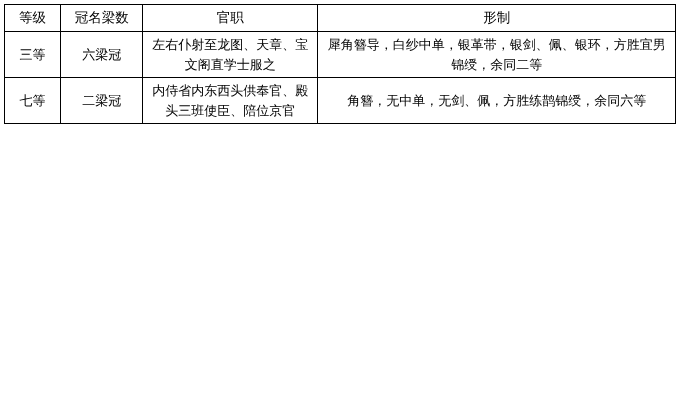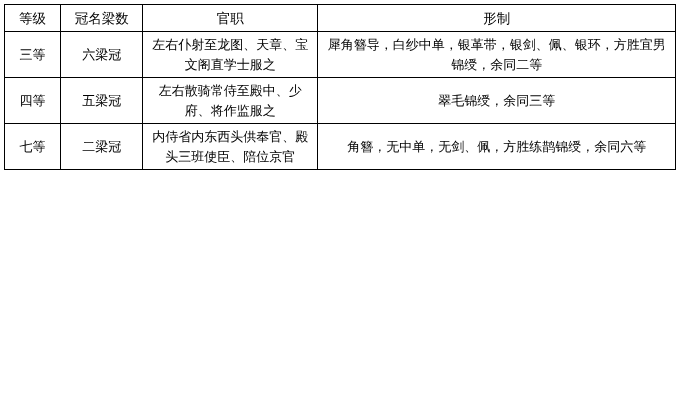--- a/index.html
+++ b/index.html
@@ -10,20 +10,21 @@
   body {
     width: 682px;
     height: 415px;
     font-family: "DejaVu Sans", sans-serif;
   }
   #rank-table {
     border-collapse: collapse;
     width: 672px;
     margin: 4px 4px 0 4px;
     table-layout: fixed;
+    font-family: Liberation Serif, serif;
   }
   #rank-table td, #rank-table th {
     border: 1px solid #000000;
     font-weight: normal;
     font-size: 13px;
     line-height: 1.5;
     padding: 3px 4px;
     text-align: center;
     vertical-align: middle;
     color: #000000;
@@ -57,25 +58,19 @@
     </tr>
   </thead>
   <tbody>
       <tr>
         <td>三等</td>
         <td>六梁冠</td>
         <td class="cell-office">左右仆射至龙图、天章、宝文阁直学士服之</td>
         <td class="cell-form">犀角簪导，白纱中单，银革带，银剑、佩、银环，方胜宜男锦绶，余同二等</td>
       </tr>
       <tr>
-        <td>四等</td>
-        <td>五梁冠</td>
-        <td class="cell-office">左右散骑常侍至殿中、少府、将作监服之</td>
-        <td class="cell-form">翠毛锦绶，余同三等</td>
-      </tr>
-      <tr>
         <td>七等</td>
         <td>二梁冠</td>
         <td class="cell-office">内侍省内东西头供奉官、殿头三班使臣、陪位京官</td>
         <td class="cell-form">角簪，无中单，无剑、佩，方胜练鹊锦绶，余同六等</td>
       </tr>
     </tbody>
 </table>
 
 </body></html>

